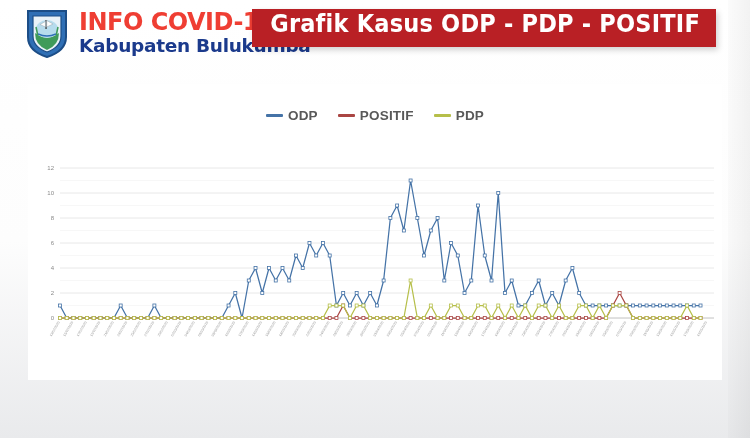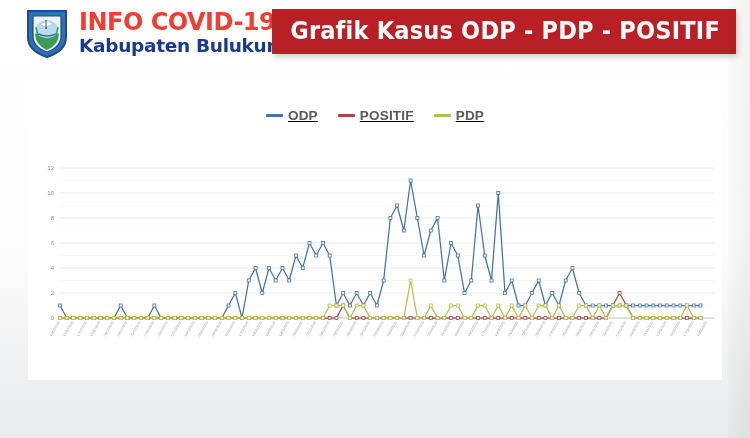--- a/index.html
+++ b/index.html
@@ -26,40 +26,40 @@
   #brand-text{line-height:1;}
   #brand-line1{
     font-weight:bold;font-size:24px;letter-spacing:-0.5px;color:#ef3e33;
     font-family:"DejaVu Sans", sans-serif;
   }
   #brand-line2{
     font-weight:bold;font-size:18.5px;letter-spacing:-0.3px;color:#1b3a8c;margin-top:3px;
     font-family:"DejaVu Sans", sans-serif;
   }
   #title-banner{
-    position:absolute;right:14px;top:9px;
+    position:absolute;right:34px;top:9px;
     background:#b92025;
-    padding:7px 16px 9px 18px;
+    padding:0 16px 9px 18px;
     box-shadow:2px 3px 6px rgba(0,0,0,0.18);
   }
   #title-banner span{
     color:#ffffff;font-weight:bold;font-size:25px;letter-spacing:0.2px;
     font-family:"DejaVu Sans Condensed","DejaVu Sans", sans-serif;
     white-space:nowrap;display:block;
   }
   
   #chart-panel{
     position:absolute;left:28px;top:84px;width:694px;height:296px;
     background:#ffffff;
   }
   #legend{
     position:absolute;left:0;top:24px;width:694px;
     display:flex;justify-content:center;align-items:center;gap:20px;
   }
-  .legend-item{display:flex;align-items:center;gap:5px;text-decoration:underline;}
+  .legend-item{display:flex;align-items:center;gap:5px;}
   .legend-swatch{width:17px;height:2.6px;display:block;border-radius:1px;}
   .legend-label{
     font-size:13.5px;font-weight:bold;color:#595959;
     font-family:"Liberation Sans", sans-serif;letter-spacing:0.2px;
   }
   #plot-wrap{position:absolute;left:0;top:0;width:694px;height:296px;}
   #plot-svg{position:absolute;left:0;top:0;}
   
   #footer-note{
     position:absolute;left:30px;top:398px;

